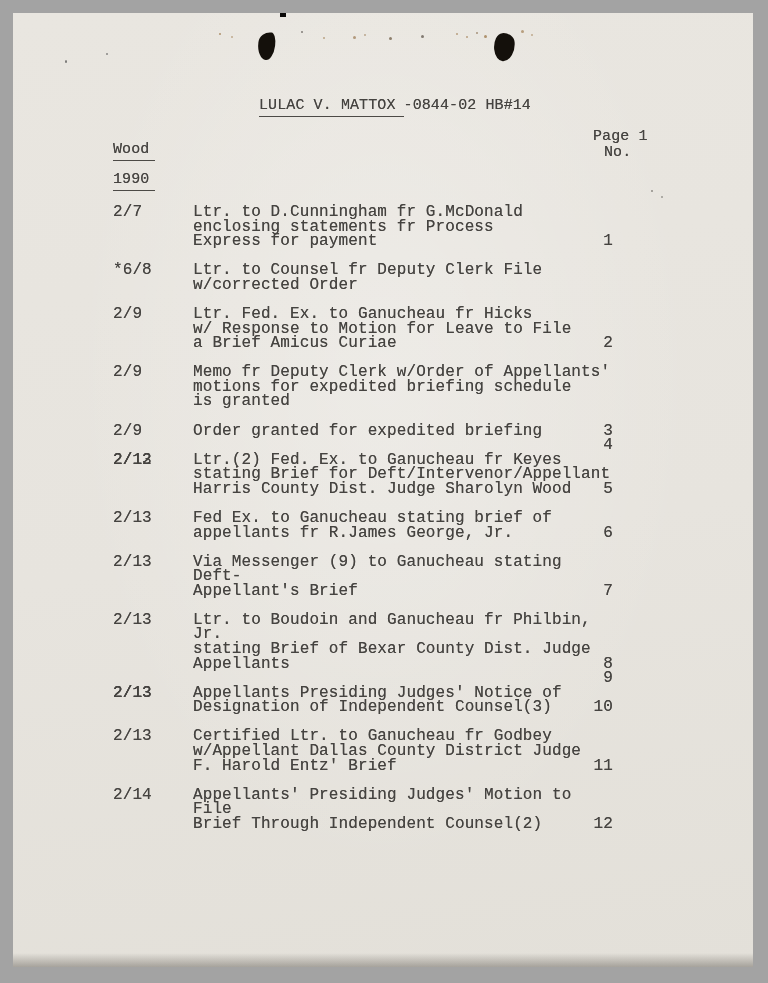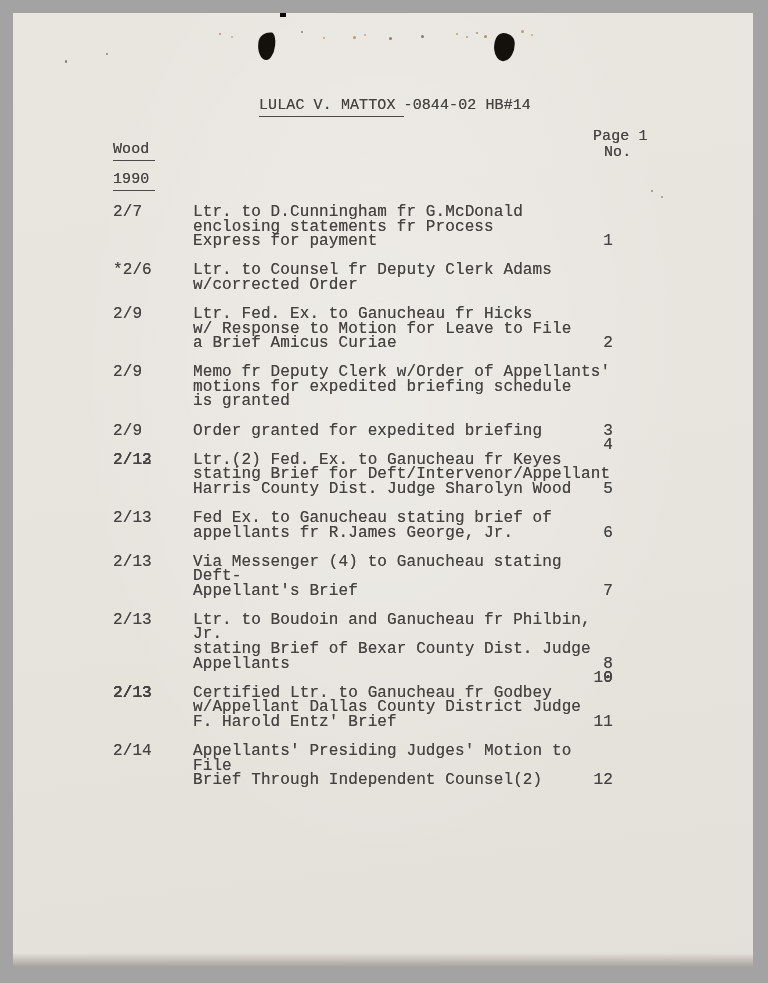--- a/index.html
+++ b/index.html
@@ -126,22 +126,22 @@
 
       <div class="entry">
         <span class="e-date">2/7</span>
         <span class="e-desc">Ltr. to D.Cunningham fr G.McDonald
 enclosing statements fr Process
 Express for payment</span>
         <span class="e-num">1</span>
       </div>
 
       <div class="entry">
-        <span class="e-date">*2/6</span>
-        <span class="e-desc">Ltr. to Counsel fr Deputy Clerk Adams
+        <span class="e-date">*6/8</span>
+        <span class="e-desc">Ltr. to Counsel fr Deputy Clerk File
 w/corrected Order</span>
         <span class="e-num"></span>
       </div>
 
       <div class="entry">
         <span class="e-date">2/9</span>
         <span class="e-desc">Ltr. Fed. Ex. to Ganucheau fr Hicks
 w/ Response to Motion for Leave to File
 a Brief Amicus Curiae</span>
         <span class="e-num">2</span>
@@ -176,40 +176,42 @@
 
       <div class="entry">
         <span class="e-date">2/13</span>
         <span class="e-desc">Fed Ex. to Ganucheau stating brief of
 appellants fr R.James George, Jr.</span>
         <span class="e-num">6</span>
       </div>
 
       <div class="entry">
         <span class="e-date">2/13</span>
-        <span class="e-desc">Via Messenger (4) to Ganucheau stating Deft-
+        <span class="e-desc">Via Messenger (9) to Ganucheau stating Deft-
 Appellant's Brief</span>
         <span class="e-num">7</span>
       </div>
 
       <div class="entry">
         <span class="e-date">2/13</span>
         <span class="e-desc">Ltr. to Boudoin and Ganucheau fr Philbin, Jr.
 stating Brief of Bexar County Dist. Judge
 Appellants</span>
         <span class="e-num">8</span>
       </div>
 
       <div class="entry">
         <span class="e-date">2/13</span>
         <span class="e-num">9</span>
       </div>
 
       <div class="entry">
         <span class="e-date">2/13</span>
+        <span class="e-desc">Appellants Presiding Judges' Notice of
+Designation of Independent Counsel(3)</span>
         <span class="e-num">10</span>
       </div>
 
       <div class="entry">
         <span class="e-date">2/13</span>
         <span class="e-desc">Certified Ltr. to Ganucheau fr Godbey
 w/Appellant Dallas County District Judge
 F. Harold Entz' Brief</span>
         <span class="e-num">11</span>
       </div>

